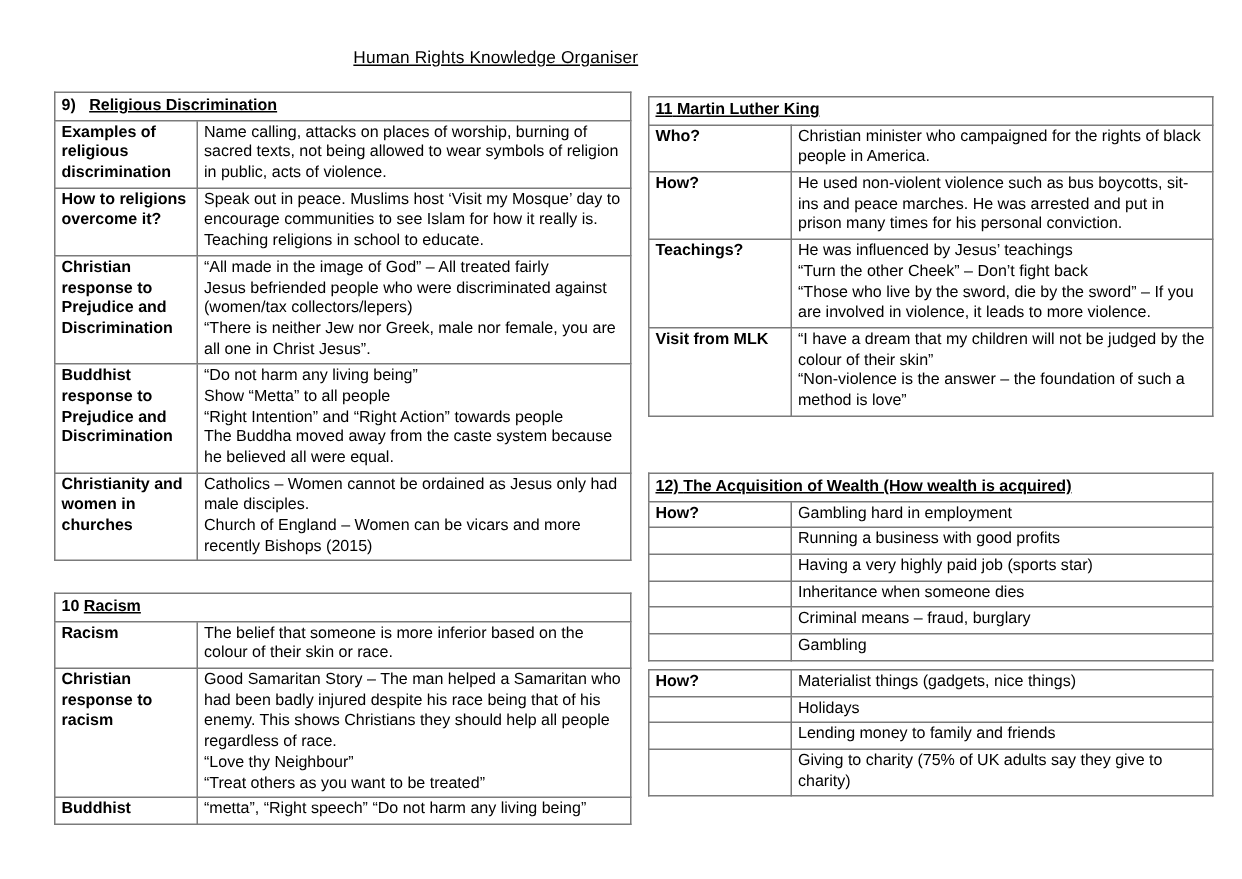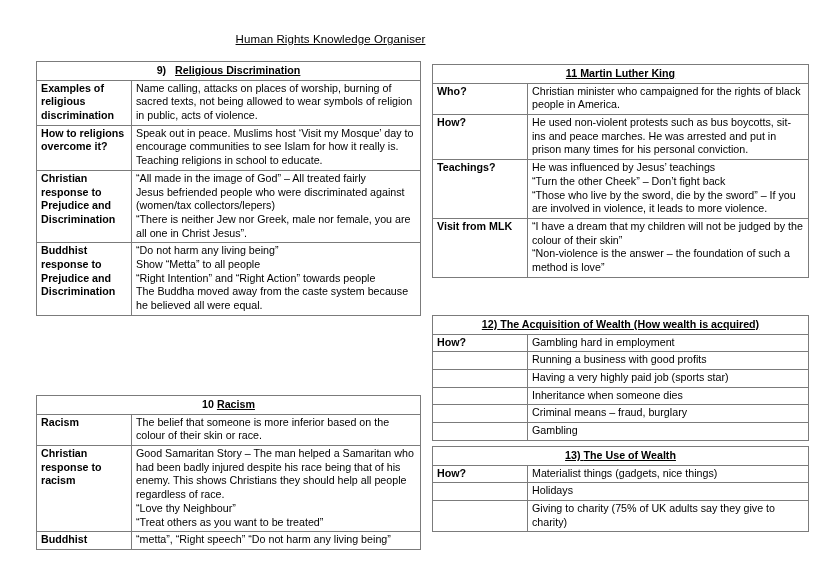--- a/index.html
+++ b/index.html
@@ -33,21 +33,20 @@
     font-size: 10.7px;
     line-height: 1.28;
   }
   table.org td {
     border: 1px solid #7b7b7b;
     padding: 1px 4px 2px 4px;
     vertical-align: top;
     text-align: left;
   }
   table.org td.hdr {
-    text-align: center;
     font-weight: bold;
     padding-top: 2px;
     padding-bottom: 2px;
   }
   table.org td.lbl {
     font-weight: bold;
   }
   .u { text-decoration: underline; }
   .cell-line { display: block; white-space: pre-wrap; }
 
@@ -112,20 +111,27 @@
     </tr>
     <tr>
       <td class="lbl">Buddhist response to Prejudice and Discrimination</td>
       <td>
         <span class="cell-line">“Do not harm any living being”</span>
         <span class="cell-line">Show “Metta” to all people</span>
         <span class="cell-line">“Right Intention” and “Right Action” towards people</span>
         <span class="cell-line">The Buddha moved away from the caste system because he believed all were equal.</span>
       </td>
     </tr>
+    <tr>
+      <td class="lbl">Christianity and women in churches</td>
+      <td>
+        <span class="cell-line">Catholics – Women cannot be ordained as Jesus only had male disciples.</span>
+        <span class="cell-line">Church of England – Women can be vicars and more recently Bishops (2015)</span>
+      </td>
+    </tr>
   </tbody>
 </table>
 
 <table class="org" id="tbl-racism">
   <colgroup>
       <col class="c1">
       <col class="c2">
     </colgroup>
   <tbody>
     <tr>
@@ -165,21 +171,21 @@
     </tr>
     <tr>
       <td class="lbl">Who?</td>
       <td>
           <span class="cell-line">Christian minister who campaigned for the rights of black people in America.</span>
         </td>
     </tr>
     <tr>
       <td class="lbl">How?</td>
       <td>
-          <span class="cell-line">He used non-violent protests such as bus boycotts, sit-ins and peace marches. He was arrested and put in prison many times for his personal conviction.</span>
+          <span class="cell-line">He used non-violent violence such as bus boycotts, sit-ins and peace marches. He was arrested and put in prison many times for his personal conviction.</span>
         </td>
     </tr>
     <tr>
       <td class="lbl">Teachings?</td>
       <td>
         <span class="cell-line">He was influenced by Jesus’ teachings</span>
         <span class="cell-line">“Turn the other Cheek” – Don’t fight back</span>
         <span class="cell-line">“Those who live by the sword, die by the sword” – If you are involved in violence, it leads to more violence.</span>
       </td>
     </tr>
@@ -229,28 +235,29 @@
   </tbody>
 </table>
 
 <table class="org" id="tbl-use-of-wealth">
   <colgroup>
       <col class="c1">
       <col class="c2">
     </colgroup>
   <tbody>
     <tr>
-      <td class="hdr" colspan="2"><span class="u">13)</span><span class="u">&nbsp;</span><span class="u">The Use of Wealth</span></td>
-    </tr>
-    <tr>
       <td class="lbl">How?</td>
       <td>Materialist things (gadgets, nice things)</td>
     </tr>
     <tr>
       <td></td>
       <td>Holidays</td>
     </tr>
     <tr>
       <td></td>
+      <td>Lending money to family and friends</td>
+    </tr>
+    <tr>
+      <td></td>
       <td>Giving to charity (75% of UK adults say they give to charity)</td>
     </tr>
   </tbody>
 </table>
 
 </body></html>

